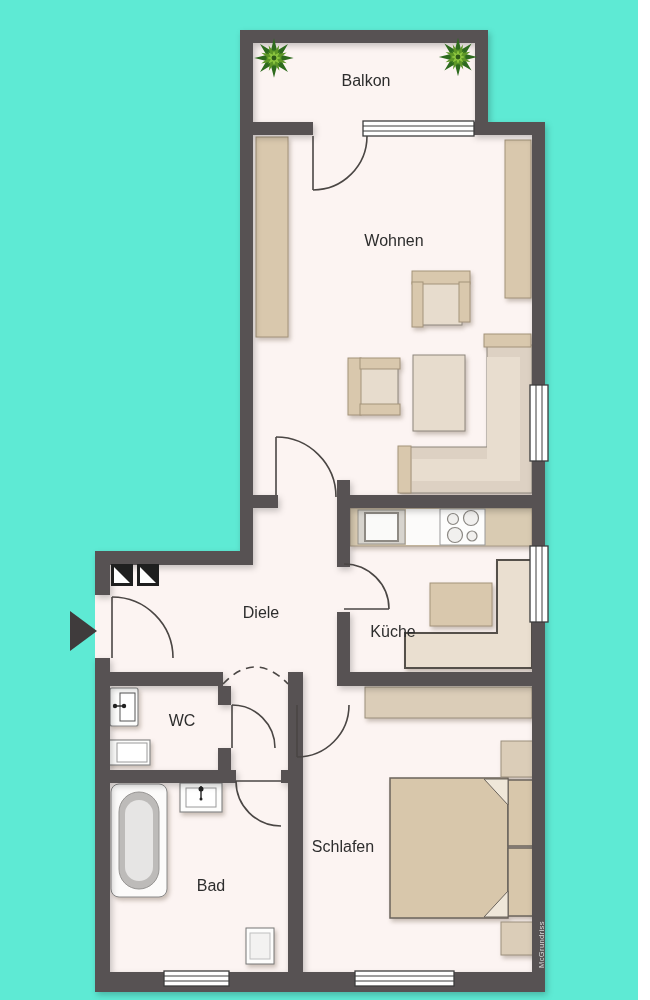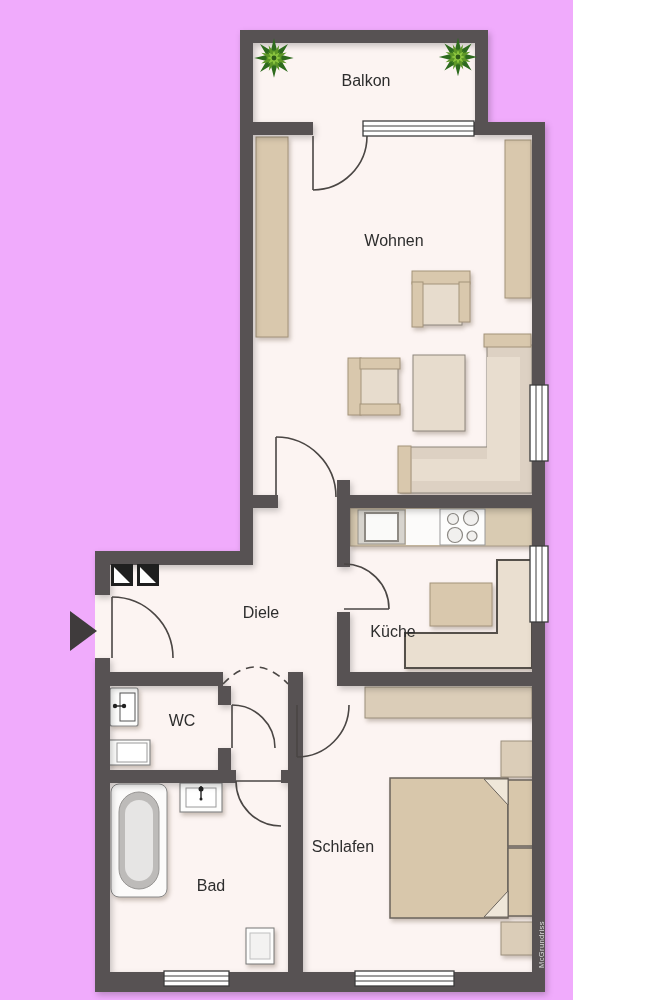--- a/index.html
+++ b/index.html
@@ -1,16 +1,16 @@
 <!DOCTYPE html>
 <html style="--wall: #575253; --floor: #fcf4f2; --outside: #ffffff; --furniture_tan: #d9c8ad; --furniture_light: #e7dccd; --bench_fill: #eadfd0; --counter: #d9cbb2; --bed_fill: #d8c7ab; --door_stroke: #4a4644; --plant_dark: #2e6b1e; --plant_mid: #5d9727; --plant_light: #8cc63f; --arrow: #3f3b3c; --label: #2d2d2d;"><head>
 <meta charset="utf-8">
 <style>
   html,body{margin:0;padding:0;background:#ffffff;}
-  .stage{width:573px;height:1000px;position:relative;background:#f0abfc;overflow:hidden;text-decoration:underline;}
+  .stage{width:638px;height:1000px;position:relative;background:#5eead4;overflow:hidden;text-decoration:underline;}
   svg{display:block;}
   text{font-family:"Liberation Sans","DejaVu Sans",sans-serif;}
   .wall{fill:var(--wall);}
   .floor{fill:var(--floor);}
   .room-label{font-size:16px;fill:var(--label);text-anchor:middle;}
   .wm{font-size:7.5px;fill:#dcdcdc;letter-spacing:.4px;}
   .door{fill:none;stroke:var(--door_stroke);stroke-width:1.6;}
   .dashed{fill:none;stroke:var(--door_stroke);stroke-width:1.6;stroke-dasharray:8 6;}
   .window-frame{fill:#ffffff;stroke:#3d3d3d;stroke-width:1.3;}
   .wline{stroke:#3d3d3d;stroke-width:1;}

